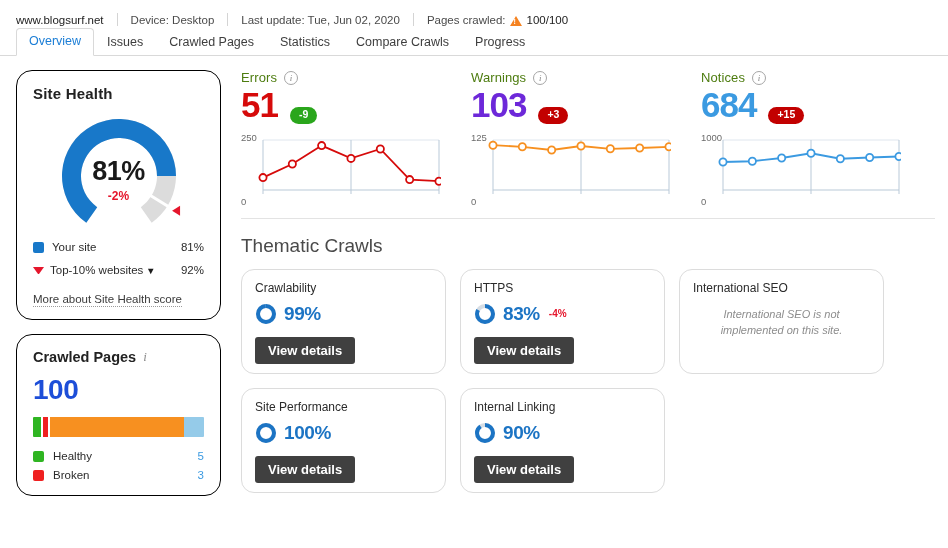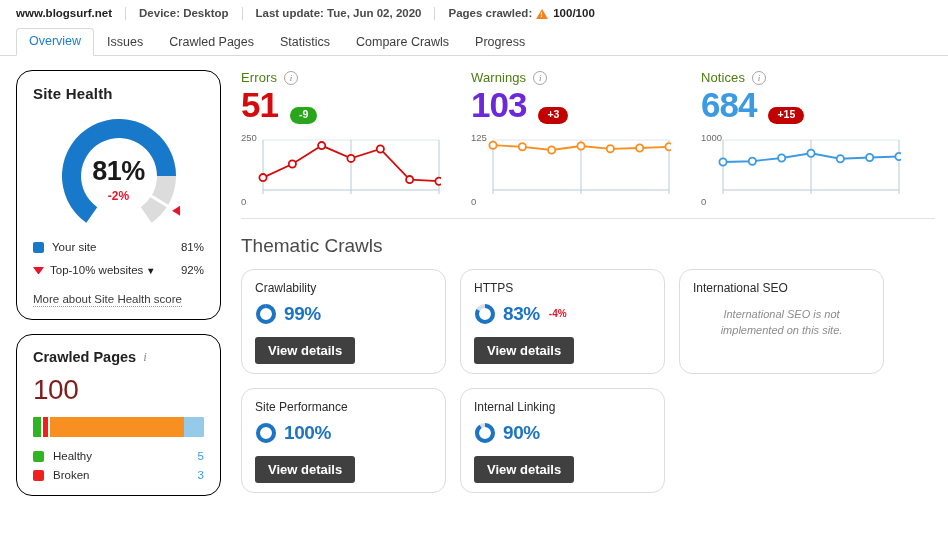--- a/index.html
+++ b/index.html
@@ -5,23 +5,23 @@
   * { box-sizing: border-box; margin: 0; padding: 0; }
   html, body {
     width: 948px; height: 548px;
     background: #ffffff;
     font-family: "Liberation Sans", sans-serif;
     color: #333;
     overflow: hidden;
   }
   
   .metabar {
-    display: flex; align-items: center;
+    display: flex; align-items: flex-end;
     height: 26px; padding: 0 0 0 16px;
-    font-size: 11.5px; color: #2b2b2b; font-weight: bold;
+    font-size: 11.5px; color: #2b2b2b;
   }
   .metabar .seg { display: flex; align-items: center; white-space: nowrap; }
   .metabar .divider {
     width: 1px; height: 13px; background: #d4d4d4; margin: 0 13px;
   }
   .metabar .lbl { color: #4a4a4a; }
   .metabar .strong { color: #222; }
   .warn-tri {
     display: inline-block; width: 0; height: 0; position: relative;
     border-left: 6px solid transparent; border-right: 6px solid transparent;
@@ -95,21 +95,21 @@
   
   .cp-card { margin-top: 14px; padding: 14px 16px 14px 16px; }
   .cp-title {
     font-size: 14.5px; font-weight: bold; color: #222;
     display: flex; align-items: center;
   }
   .info-i {
     margin-left: 7px; font-style: italic; color: #8d8d8d;
     font-family: "Liberation Serif", serif; font-size: 13px; font-weight: normal;
   }
-  .cp-num { font-size: 28px; font-weight: normal; color: #7f1d1d; margin-top: 9px; letter-spacing: -.5px; }
+  .cp-num { font-size: 28px; font-weight: bold; color: #1d4ed8; margin-top: 9px; letter-spacing: -.5px; }
   .cp-bar {
     display: flex; height: 20px; margin-top: 11px; overflow: hidden; border-radius: 1px;
   }
   .cp-bar .seg { height: 100%; }
   .cp-legend { margin-top: 13px; }
   .cp-leg-row {
     display: flex; align-items: center; font-size: 11.5px; margin-top: 7px; color: #2b2b2b;
   }
   .cp-leg-row .sw { width: 11px; height: 11px; border-radius: 2px; margin-right: 9px; }
   .cp-leg-row .nm { flex: 1; }

